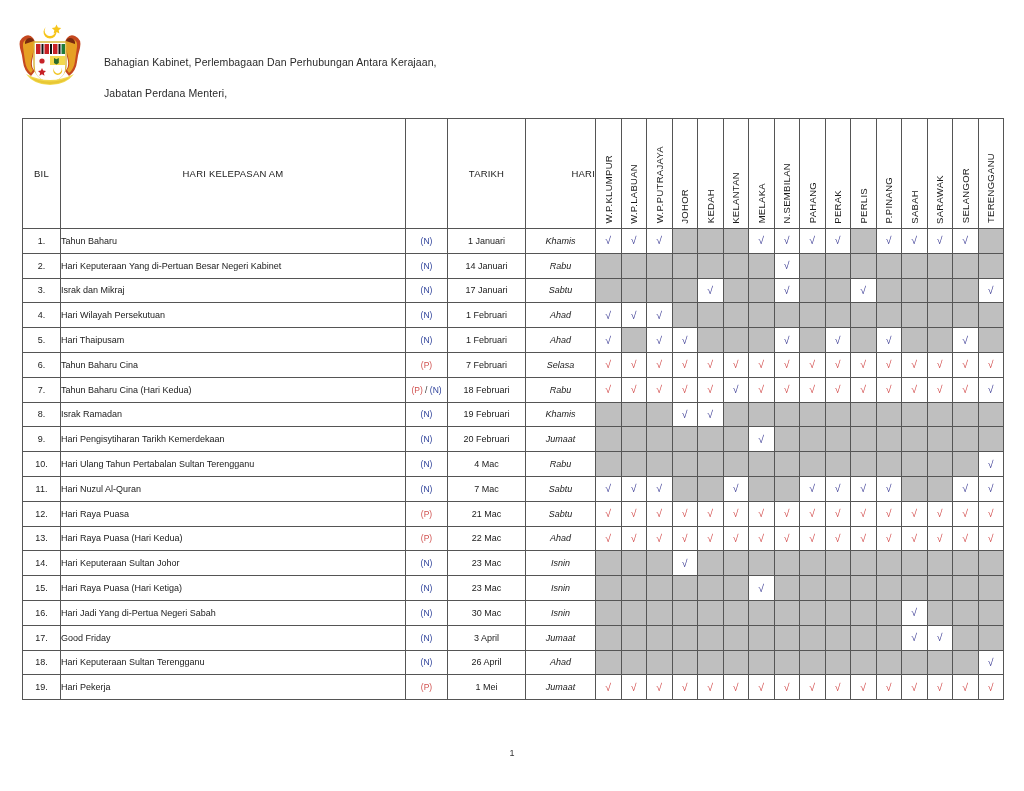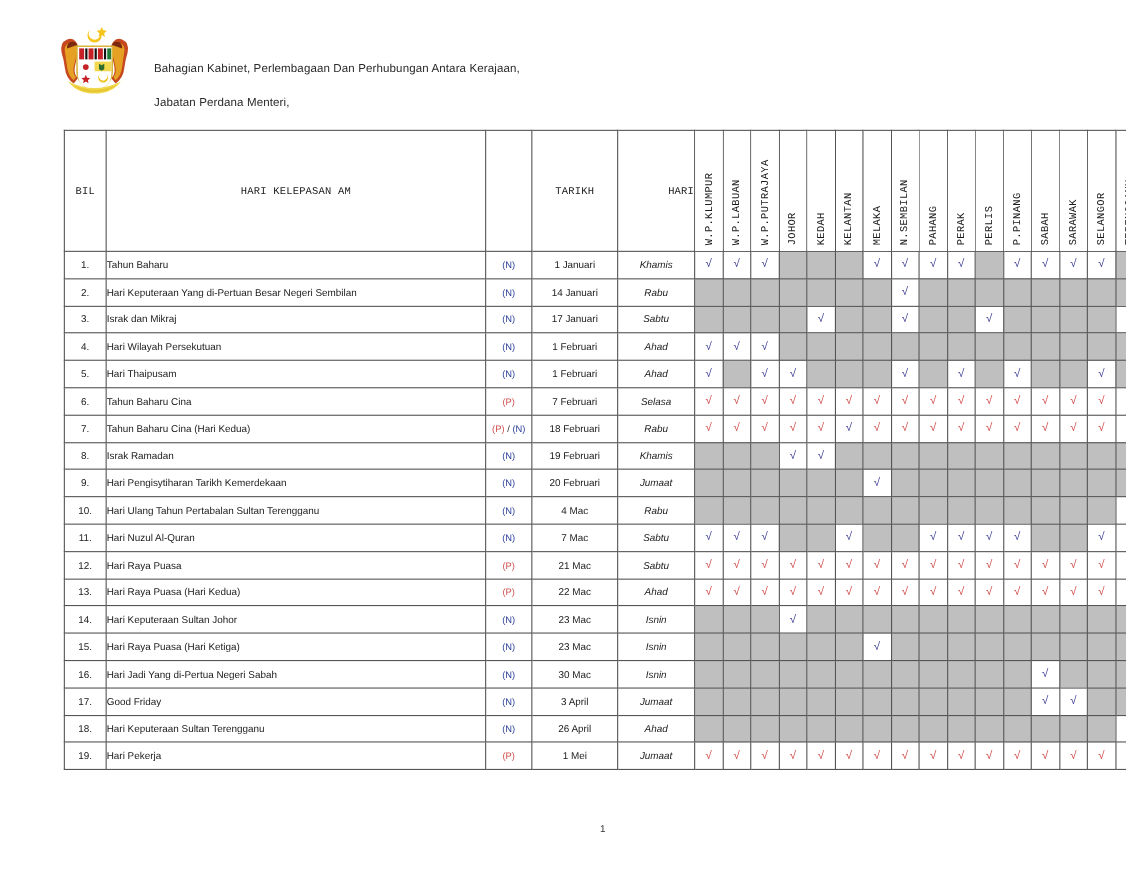--- a/index.html
+++ b/index.html
@@ -4,21 +4,21 @@
 <style>
   html,body{margin:0;padding:0;}
   body{
     width:1024px;height:791px;
     background:#ffffff;
     font-family:"Liberation Sans","DejaVu Sans",sans-serif;
     color:#1a1a1a;
     overflow:hidden;
     position:relative;
   }
-  .page{position:relative;width:868px;height:791px;box-sizing:border-box;margin-left:36px;}
+  .page{position:relative;width:868px;height:791px;box-sizing:border-box;}
 
   
   .letterhead{
     position:absolute;left:0;top:18px;width:1024px;height:78px;
     display:flex;align-items:flex-start;
   }
   .crest{
     width:76px;height:68px;margin-left:12px;flex:0 0 auto;
     position:relative;
   }
@@ -50,21 +50,20 @@
     padding:0;
     box-sizing:border-box;
     font-weight:normal;
     background:#fff;
   }
   .hdr-row th{
     height:110px;
     vertical-align:middle;
     font-size:9.5px;
     letter-spacing:.2px;
-    font-family:Liberation Mono, monospace;
   }
   th.bil{width:38px;text-align:center;}
   th.nama{width:345px;text-align:center;}
   th.pn{width:42px;}
   th.tarikh{width:78px;text-align:center;}
   th.hari{width:70px;text-align:right;}
   th.state{width:25.5px;padding:0;position:relative;}
   .vert{
     writing-mode:vertical-rl;
     transform:rotate(180deg);
@@ -261,21 +260,21 @@
             <td class="cell"><span class="tick-n">√</span></td>
             <td class="cell off"></td>
             <td class="cell"><span class="tick-n">√</span></td>
             <td class="cell"><span class="tick-n">√</span></td>
             <td class="cell"><span class="tick-n">√</span></td>
             <td class="cell"><span class="tick-n">√</span></td>
             <td class="cell off"></td>
           </tr>
           <tr>
             <td class="bil">2.</td>
-            <td class="nama">Hari Keputeraan Yang di-Pertuan Besar Negeri Sembilan</td>
+            <td class="nama">Hari Keputeraan Yang di-Pertuan Besar Negeri Kabinet</td>
             <td class="pn"><span class="code-n">(N)</span></td>
             <td class="tarikh">14 Januari</td>
             <td class="hari">Rabu</td>
             <td class="cell off"></td>
             <td class="cell off"></td>
             <td class="cell off"></td>
             <td class="cell off"></td>
             <td class="cell off"></td>
             <td class="cell off"></td>
             <td class="cell off"></td>

